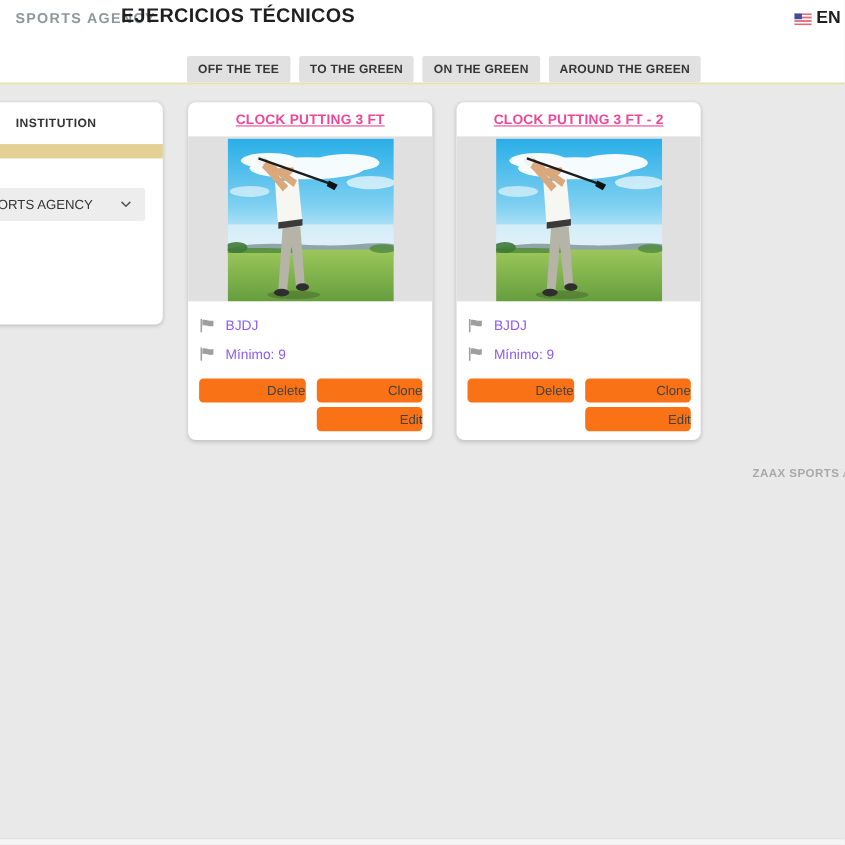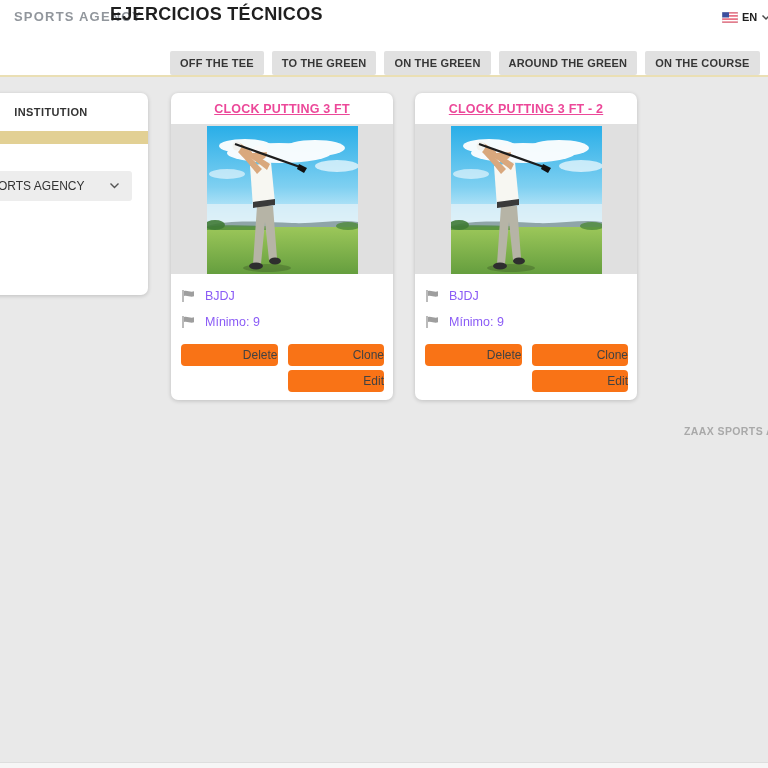--- a/index.html
+++ b/index.html
@@ -33,21 +33,21 @@
   .search-pill svg { flex:0 0 auto; }
   .search-pill input {
     border:none; outline:none; width:100%; font-size:12px;
     font-family:"Liberation Sans", sans-serif; color:#444; background:transparent;
   }
   .search-pill input::placeholder { color:#9e9e9e; }
   .lang {
     position:absolute; left:722px; top:8px; height:18px;
     display:flex; align-items:center; gap:4px; cursor:pointer;
   }
-  .lang-label { font-size:11px; font-weight:bold; color:#1f1f1f; }
+  .lang-label { font-size:16px; font-weight:bold; color:#1f1f1f; }
 
   
   .tabs {
     position:absolute; left:170px; top:51px;
     display:flex; gap:8px;
   }
   .tab {
     background:#e1e1e1; color:#363636;
     font-size:11px; font-weight:bold; letter-spacing:0.2px;
     padding:6px 10px; border-radius:2px; white-space:nowrap; cursor:pointer;
@@ -181,21 +181,20 @@
       <polyline points="1.5,1.5 5,5 8.5,1.5" fill="none" stroke="#4a4a4a" stroke-width="1.5"></polyline>
     </svg>
   </div>
 </div>
 
 <div class="tabs">
   <div class="tab">OFF THE TEE</div>
   <div class="tab">TO THE GREEN</div>
   <div class="tab">ON THE GREEN</div>
   <div class="tab">AROUND THE GREEN</div>
-  <div class="tab">ON THE COURSE</div>
 </div>
 
 <div class="inst-card">
   <div class="inst-title">INSTITUTION</div>
   <div class="inst-bar"></div>
   <div class="inst-select">
     <span>SPORTS AGENCY</span>
     <svg width="11" height="8" viewBox="0 0 11 8">
       <polyline points="1.5,1.5 5.5,5.5 9.5,1.5" fill="none" stroke="#555" stroke-width="1.4"></polyline>
     </svg>

